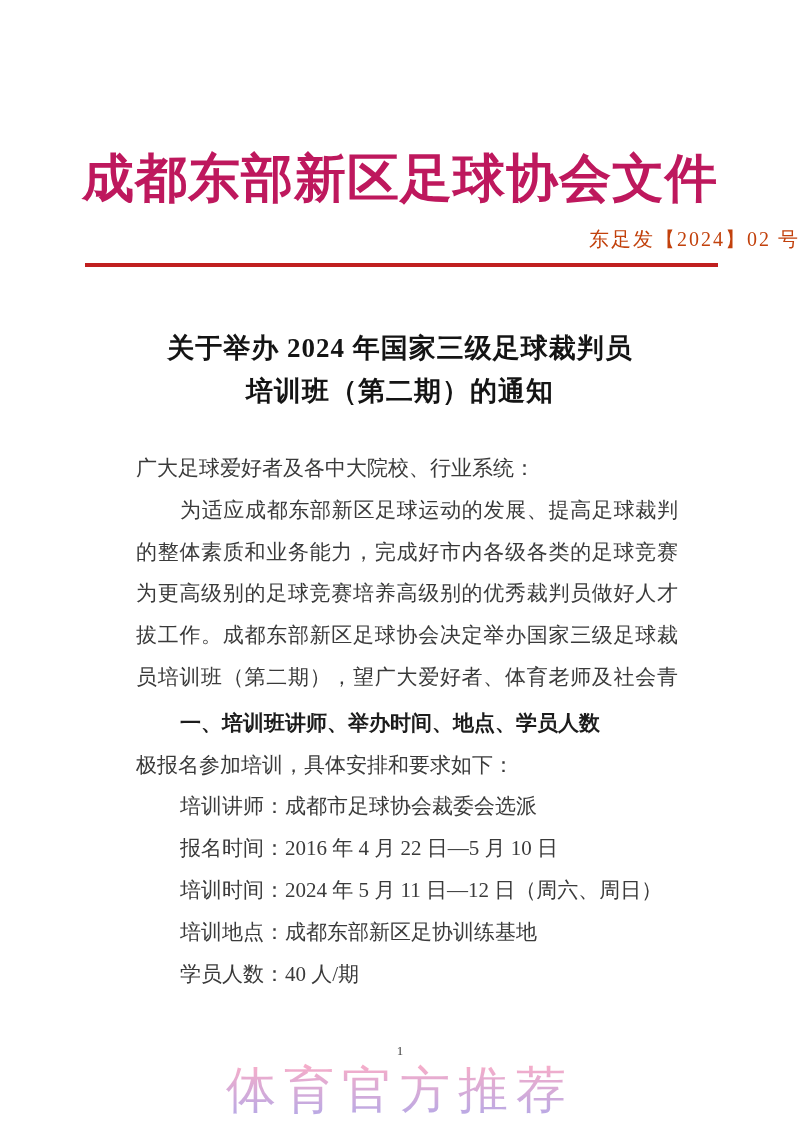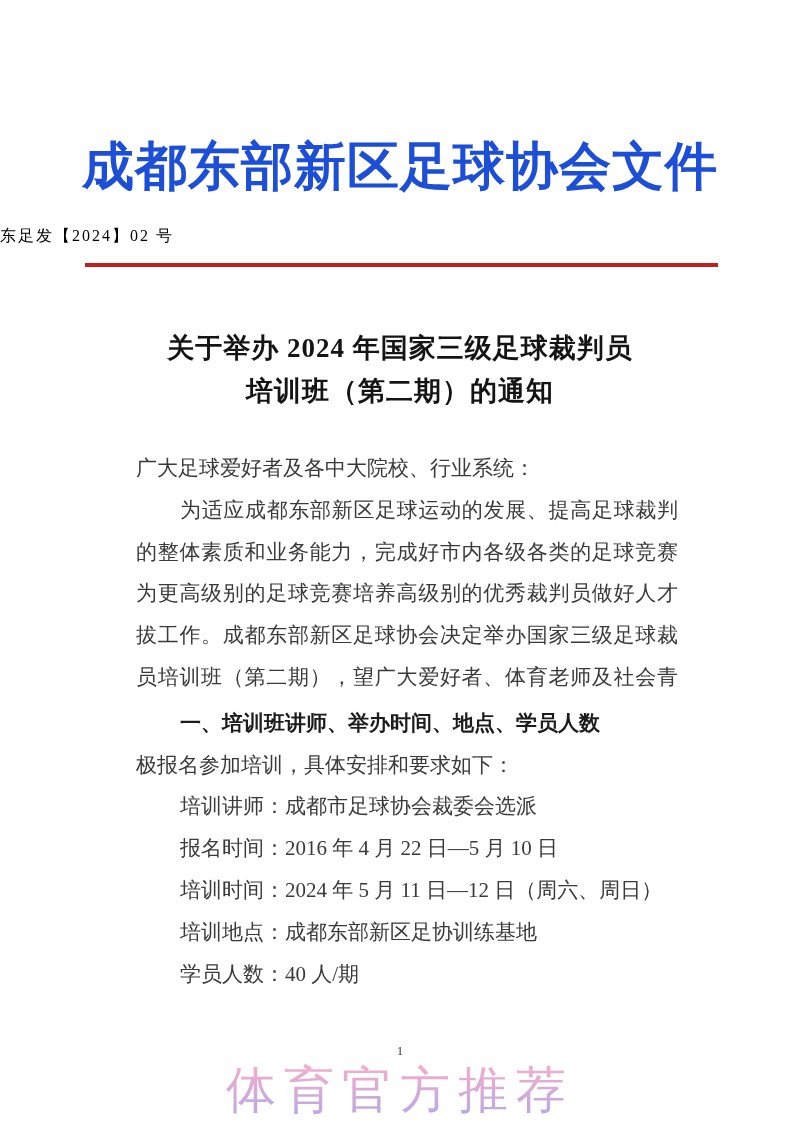--- a/index.html
+++ b/index.html
@@ -10,39 +10,39 @@
   .doc {
     position: relative;
     width: 800px;
     height: 1131px;
     background: #ffffff;
     overflow: hidden;
     font-family: "Liberation Serif", "DejaVu Serif", serif;
   }
   .org-title {
     position: absolute;
-    top: 132px;
+    top: 144px;
     left: 0;
     width: 100%;
     text-align: center;
     font-size: 52px;
     font-weight: bold;
     letter-spacing: 1px;
-    color: #1d4ed8;
+    color: #be185d;
     white-space: nowrap;
   }
   .doc-no {
     position: absolute;
     top: 226px;
     left: 0;
     width: 100%;
-    text-align: left;
-    font-size: 16px;
+    text-align: right;
+    font-size: 20px;
     letter-spacing: 2px;
-    color: #000000;
+    color: #c2410c;
   }
   .red-rule {
     position: absolute;
     top: 263px;
     left: 85px;
     width: 633px;
     height: 4px;
     background: #c01f1f;
   }
   .notice-title {

